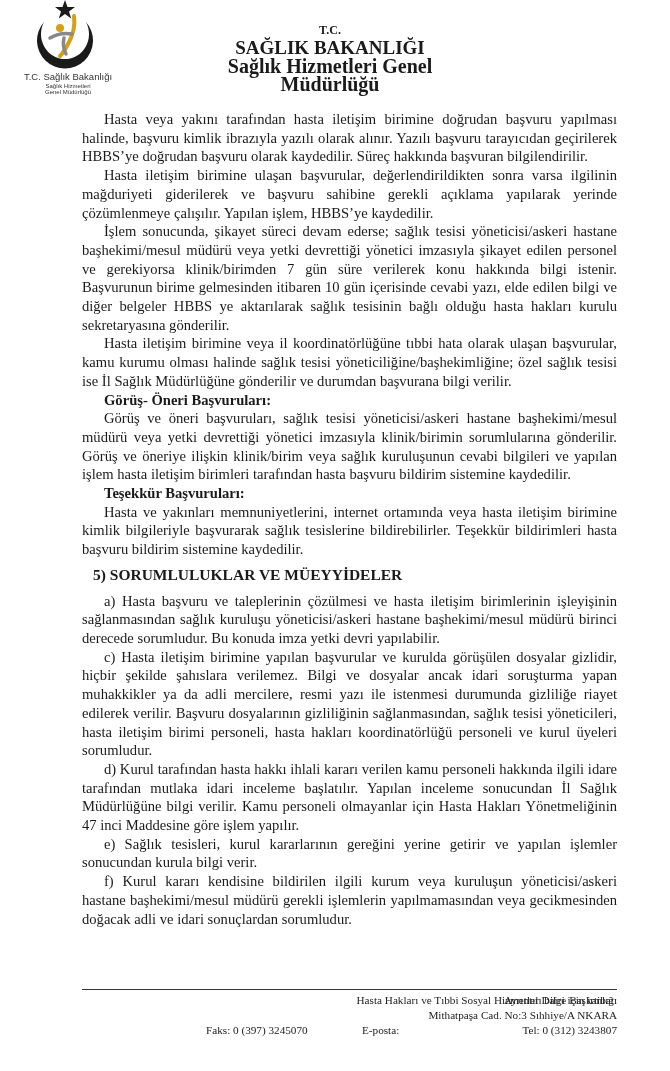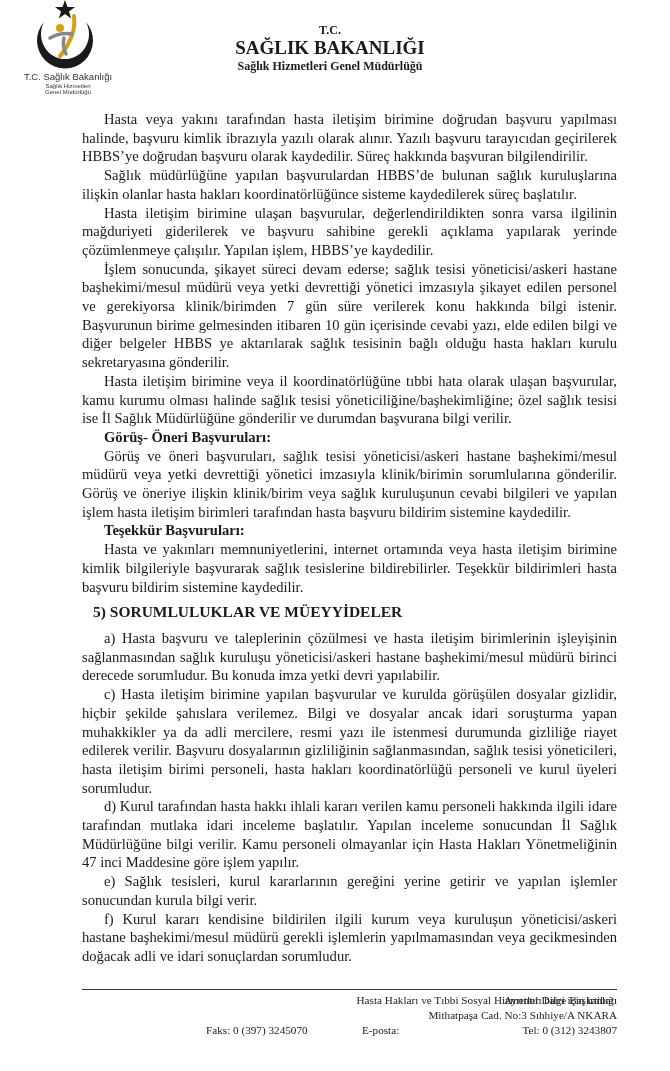--- a/index.html
+++ b/index.html
@@ -8,21 +8,21 @@
   .logo { position: absolute; left: 8px; top: 0; width: 115px; height: 105px; }
   .logo svg { position: absolute; left: 22px; top: 0; }
   .logo-t1 { position: absolute; left: 4px; top: 71px; width: 112px; text-align: center;
              font-family: "Liberation Sans", sans-serif; font-size: 9.5px; color: #333; white-space: nowrap; }
   .logo-t2, .logo-t3 { position: absolute; left: 4px; width: 112px; text-align: center;
              font-family: "Liberation Sans", sans-serif; font-size: 6px; color: #333; line-height: 6px; }
   .logo-t2 { top: 83px; } .logo-t3 { top: 89px; }
   .header { position: absolute; left: 180px; top: 21px; width: 300px; text-align: center; font-weight: bold; }
   .header div { font-size: 19px; line-height: 18px; }
   .header .h1 { font-size: 12px; }
-  .header .h3 { font-size: 12px; }
+  .header .h3 { font-size: 20px; }
   .content { position: absolute; left: 82px; top: 110px; width: 535px; font-size: 14.6px; line-height: 18.7px; }
   .p { text-align: justify; text-indent: 22px; margin: 0; }
   .sh { font-weight: bold; margin: 0; padding-left: 22px; }
   .sec { font-weight: bold; font-size: 15.5px; margin: 7px; padding-left: 4px; }
   .footer-line { position: absolute; left: 82px; top: 989px; width: 535px; height: 0; border-top: 1.5px solid #333; }
   .footer { position: absolute; left: 82px; top: 993px; width: 535px; font-size: 11.2px; line-height: 15px; color: #222; text-align: right; }
   .frow { position: relative; height: 15px; white-space: nowrap; }
   .fr { position: absolute; right: 0; top: 0; }
   .fax { position: absolute; left: 124px; top: 0; }
   .email { position: absolute; left: 280px; top: 0; }
@@ -45,21 +45,20 @@
 </div>
 
 <div class="header">
   <div class="h1">T.C.</div>
   <div class="h2">SAĞLIK BAKANLIĞI</div>
   <div class="h3">Sağlık Hizmetleri Genel Müdürlüğü</div>
 </div>
 
 <div class="content">
   <p class="p">Hasta veya yakını tarafından hasta iletişim birimine doğrudan başvuru yapılması halinde, başvuru kimlik ibrazıyla yazılı olarak alınır. Yazılı başvuru tarayıcıdan geçirilerek HBBS’ye doğrudan başvuru olarak kaydedilir. Süreç hakkında başvuran bilgilendirilir.</p>
-  <p class="p">Sağlık müdürlüğüne yapılan başvurulardan HBBS’de bulunan sağlık kuruluşlarına ilişkin olanlar hasta hakları koordinatörlüğünce sisteme kaydedilerek süreç başlatılır.</p>
   <p class="p">Hasta iletişim birimine ulaşan başvurular,  değerlendirildikten sonra varsa ilgilinin mağduriyeti giderilerek ve başvuru sahibine gerekli açıklama yapılarak yerinde çözümlenmeye çalışılır. Yapılan işlem, HBBS’ye kaydedilir.</p>
   <p class="p">İşlem sonucunda, şikayet süreci devam ederse; sağlık tesisi yöneticisi/askeri hastane başhekimi/mesul müdürü veya yetki devrettiği yönetici imzasıyla şikayet edilen personel ve gerekiyorsa klinik/birimden 7 gün süre verilerek konu hakkında bilgi istenir. Başvurunun birime gelmesinden itibaren 10 gün içerisinde cevabi yazı, elde edilen bilgi ve diğer belgeler HBBS ye aktarılarak sağlık tesisinin bağlı olduğu hasta hakları kurulu sekretaryasına gönderilir.</p>
   <p class="p">Hasta iletişim birimine veya il koordinatörlüğüne tıbbi hata olarak ulaşan başvurular, kamu kurumu olması halinde sağlık tesisi yöneticiliğine/başhekimliğine;  özel sağlık tesisi ise İl Sağlık Müdürlüğüne gönderilir ve durumdan başvurana bilgi verilir.</p>
   <p class="sh">Görüş- Öneri Başvuruları:</p>
   <p class="p">Görüş ve öneri başvuruları, sağlık tesisi yöneticisi/askeri hastane başhekimi/mesul müdürü veya yetki devrettiği yönetici imzasıyla klinik/birimin sorumlularına gönderilir. Görüş ve öneriye ilişkin klinik/birim veya sağlık kuruluşunun cevabi bilgileri ve yapılan işlem hasta iletişim birimleri tarafından hasta başvuru bildirim sistemine kaydedilir.</p>
   <p class="sh">Teşekkür Başvuruları:</p>
   <p class="p">Hasta ve yakınları memnuniyetlerini, internet ortamında veya hasta iletişim birimine kimlik bilgileriyle başvurarak sağlık tesislerine bildirebilirler. Teşekkür bildirimleri hasta başvuru bildirim sistemine kaydedilir.</p>
   <p class="sec">5) SORUMLULUKLAR VE MÜEYYİDELER</p>
   <p class="p">a) Hasta başvuru ve taleplerinin çözülmesi ve hasta iletişim birimlerinin işleyişinin sağlanmasından sağlık kuruluşu yöneticisi/askeri hastane başhekimi/mesul müdürü birinci derecede sorumludur. Bu konuda imza yetki devri yapılabilir.</p>
   <p class="p">c) Hasta iletişim birimine yapılan başvurular ve kurulda görüşülen dosyalar gizlidir, hiçbir şekilde şahıslara verilemez. Bilgi ve dosyalar ancak idari soruşturma yapan muhakkikler ya da adli mercilere, resmi yazı ile istenmesi durumunda gizliliğe riayet edilerek verilir. Başvuru dosyalarının gizliliğinin sağlanmasından, sağlık tesisi yöneticileri, hasta iletişim birimi personeli, hasta hakları koordinatörlüğü personeli ve kurul üyeleri sorumludur.</p>

